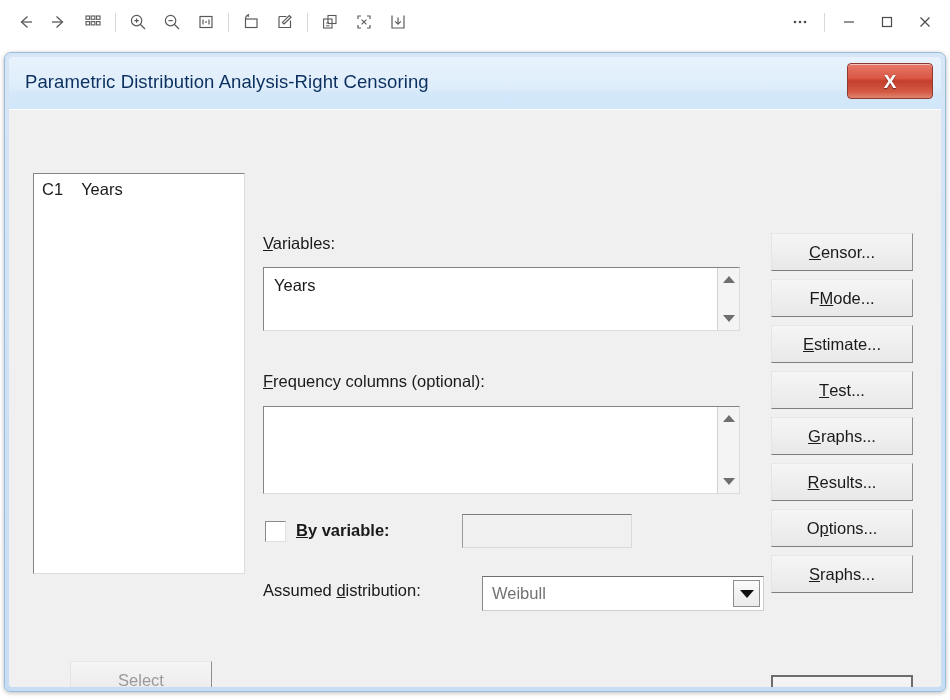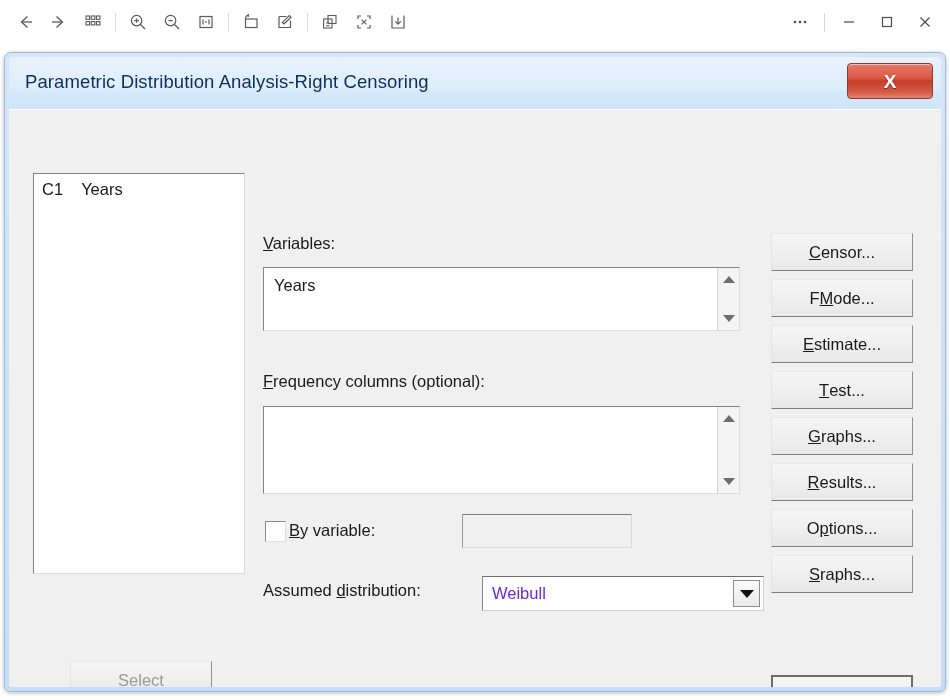--- a/index.html
+++ b/index.html
@@ -266,21 +266,21 @@
     border-top: 1px solid #6f6f6f;
     border-left: 1px solid #878787;
     border-right: 1px solid #cfcfcf;
     border-bottom: 1px solid #cfcfcf;
   }
   #dist-combo .combo-val {
     position: absolute;
     left: 9px;
     top: 7px;
     font-size: 16.5px;
-    color: #6d28d9;
+    color: #737373;
   }
   #dist-combo .combo-arrow {
     position: absolute;
     right: 3px;
     top: 3px;
     width: 27px;
     height: 27px;
     box-sizing: border-box;
     background: linear-gradient(to bottom, #fbfbfb, #eaeaea);
     border: 1px solid #8e8e8e;
@@ -488,21 +488,21 @@
           <div class="arrow up">
               <div class="tri-up"></div>
             </div>
           <div class="arrow down">
               <div class="tri-down"></div>
             </div>
         </div>
       </div>
 
       <div id="by-var-check"></div>
-      <div class="field-label" style="left:280px; top:411px;"><span class="acc">B</span><span>y variable:</span></div>
+      <div class="field-label" style="left:287px; top:411px;font-weight:bold;"><span class="acc">B</span><span>y variable:</span></div>
       <div id="by-var-field"></div>
 
       <div class="field-label" style="left:254px; top:471px;"><span>Assumed </span><span class="acc">d</span><span>istribution:</span></div>
       <div id="dist-combo">
         <div class="combo-val">Weibull</div>
         <div class="combo-arrow">
             <div class="tri-down-solid"></div>
           </div>
       </div>
 

